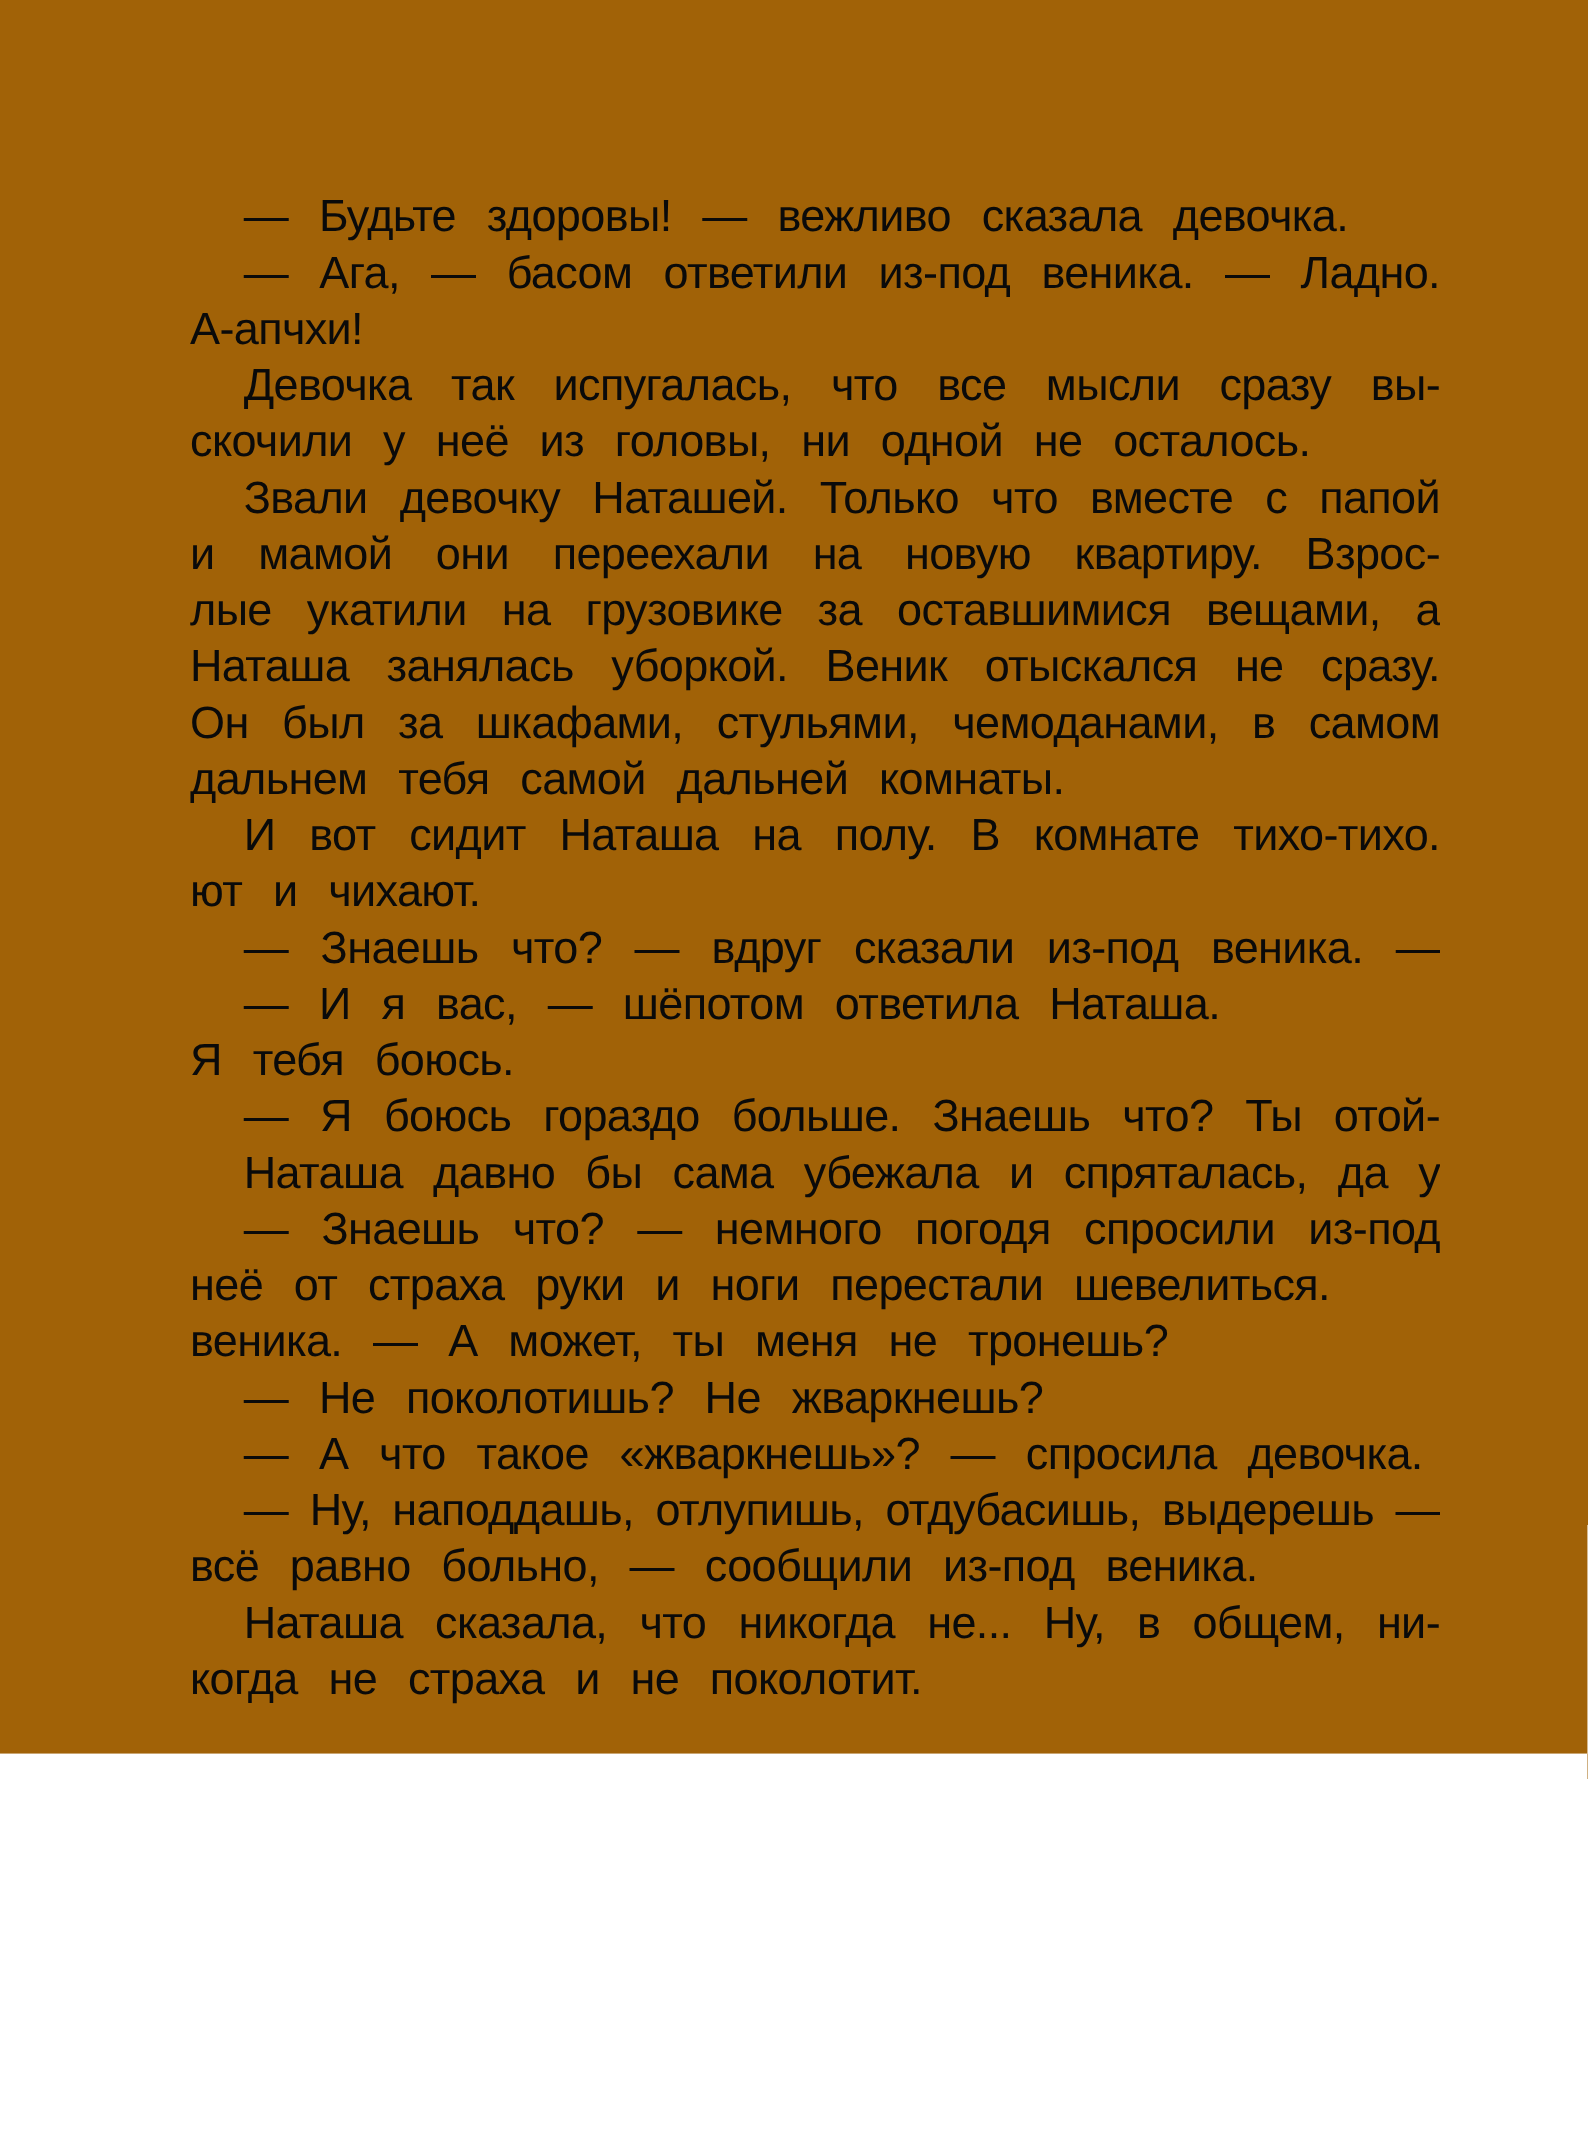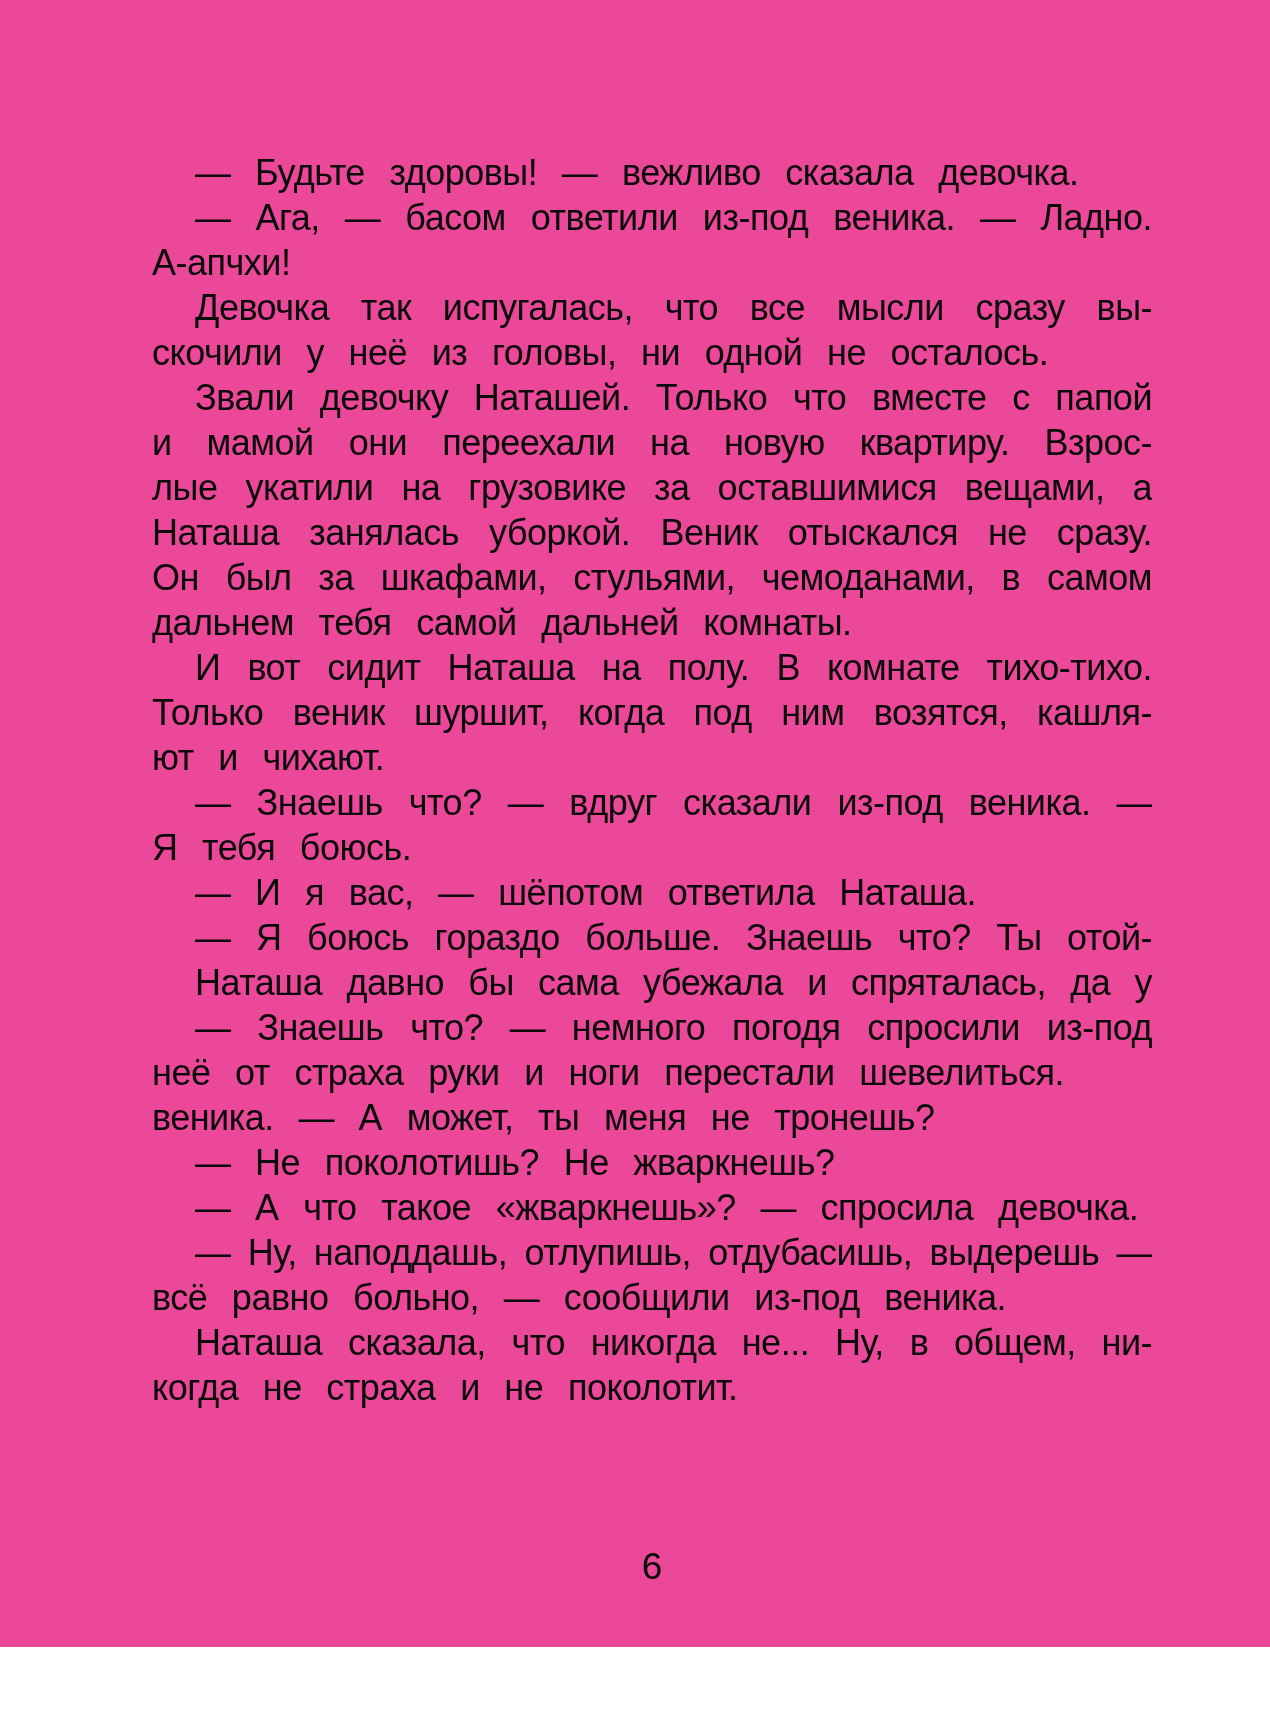--- a/index.html
+++ b/index.html
@@ -3,22 +3,22 @@
 <meta charset="utf-8">
 <style>
   html, body {
     margin: 0;
     padding: 0;
     background: #ffffff;
   }
   .page {
     position: relative;
     width: 1270px;
-    height: 1647px;
-    background: #ec4899;
+    height: 1403px;
+    background: #a16207;
     color: #0a0a0a;
     font-family: "Liberation Sans", sans-serif;
     overflow: hidden;
   }
   .text-block {
     position: absolute;
     left: 152px;
     top: 150px;
     width: 1000px;
   }
@@ -59,25 +59,24 @@
       <div class="line last">А-апчхи!</div>
       <div class="line indent">Девочка так испугалась, что все мысли сразу вы-</div>
       <div class="line last">скочили у неё из головы, ни одной не осталось.</div>
       <div class="line indent">Звали девочку Наташей. Только что вместе с папой</div>
       <div class="line">и мамой они переехали на новую квартиру. Взрос-</div>
       <div class="line">лые укатили на грузовике за оставшимися вещами, а</div>
       <div class="line">Наташа занялась уборкой. Веник отыскался не сразу.</div>
       <div class="line">Он был за шкафами, стульями, чемоданами, в самом</div>
       <div class="line last">дальнем тебя самой дальней комнаты.</div>
       <div class="line indent">И вот сидит Наташа на полу. В комнате тихо-тихо.</div>
-      <div class="line">Только веник шуршит, когда под ним возятся, кашля-</div>
       <div class="line last">ют и чихают.</div>
       <div class="line indent">— Знаешь что? — вдруг сказали из-под веника. —</div>
+      <div class="line indent last">— И я вас, — шёпотом ответила Наташа.</div>
       <div class="line last">Я тебя боюсь.</div>
-      <div class="line indent last">— И я вас, — шёпотом ответила Наташа.</div>
       <div class="line indent">— Я боюсь гораздо больше. Знаешь что? Ты отой-</div>
       <div class="line indent">Наташа давно бы сама убежала и спряталась, да у</div>
       <div class="line indent">— Знаешь что? — немного погодя спросили из-под</div>
       <div class="line last">неё от страха руки и ноги перестали шевелиться.</div>
       <div class="line last">веника. — А может, ты меня не тронешь?</div>
       <div class="line indent last">— Не поколотишь? Не жваркнешь?</div>
       <div class="line indent last">— А что такое «жваркнешь»? — спросила девочка.</div>
       <div class="line indent">— Ну, наподдашь, отлупишь, отдубасишь, выдерешь —</div>
       <div class="line last">всё равно больно, — сообщили из-под веника.</div>
       <div class="line indent">Наташа сказала, что никогда не... Ну, в общем, ни-</div>

